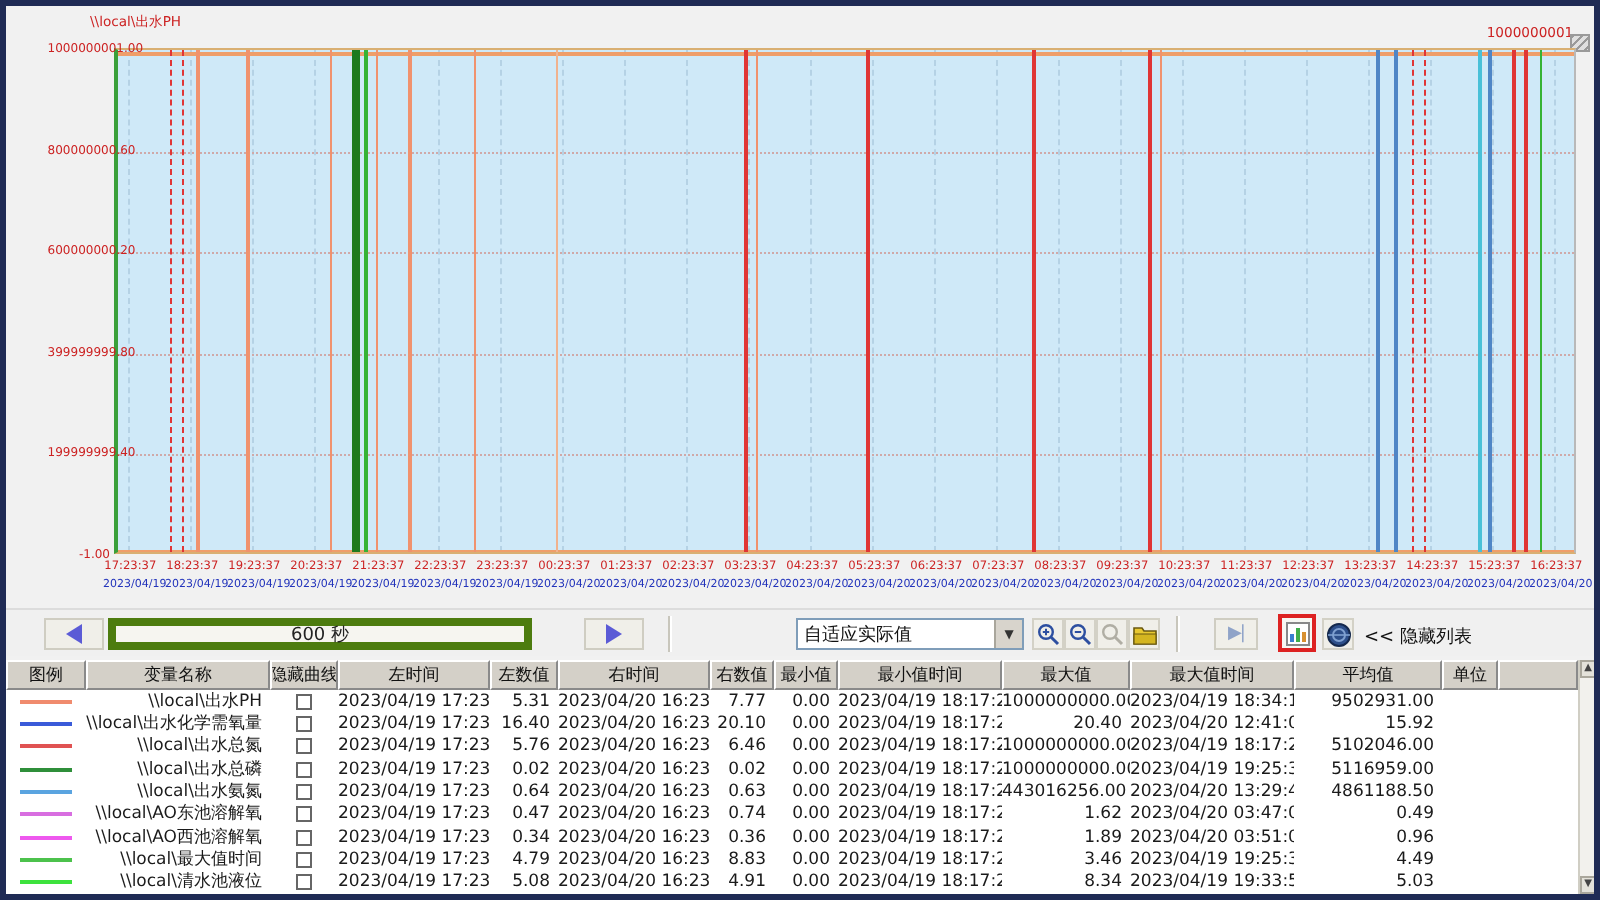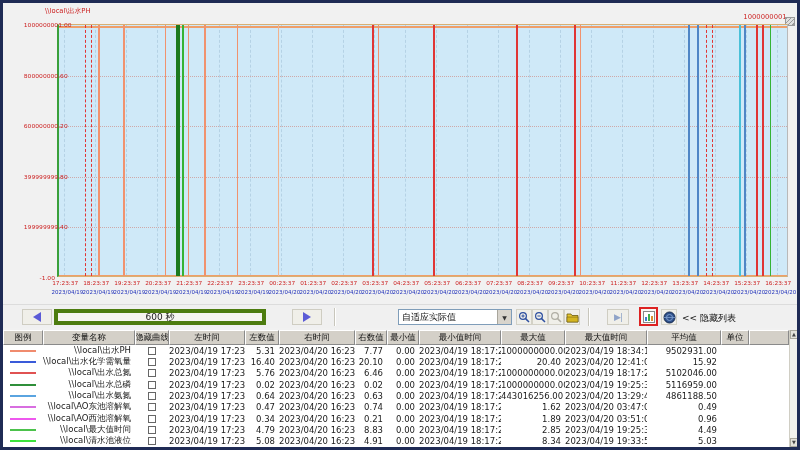--- a/index.html
+++ b/index.html
@@ -388,21 +388,21 @@
         <div class="tc c0">
           <div class="legend-line" style="background: rgb(238, 88, 238);"></div>
         </div>
         <div class="tc c1 num">\\local\AO西池溶解氧</div>
         <div class="tc c2">
           <div class="cbx"></div>
         </div>
         <div class="tc c3 num">2023/04/19 17:23:37</div>
         <div class="tc c4 num">0.34</div>
         <div class="tc c5 num">2023/04/20 16:23:37</div>
-        <div class="tc c6 num">0.21</div>
+        <div class="tc c6 num">0.36</div>
         <div class="tc c7 num">0.00</div>
         <div class="tc c8 num">2023/04/19 18:17:26</div>
         <div class="tc c9 num">1.89</div>
         <div class="tc c10 num">2023/04/20 03:51:00</div>
         <div class="tc c11 num">0.96</div>
         <div class="tc c12"></div>
         <div class="tc c13"></div>
       </div>
       <div class="trow">
         <div class="tc c0">
@@ -411,21 +411,21 @@
         <div class="tc c1 num">\\local\最大值时间</div>
         <div class="tc c2">
           <div class="cbx"></div>
         </div>
         <div class="tc c3 num">2023/04/19 17:23:37</div>
         <div class="tc c4 num">4.79</div>
         <div class="tc c5 num">2023/04/20 16:23:37</div>
         <div class="tc c6 num">8.83</div>
         <div class="tc c7 num">0.00</div>
         <div class="tc c8 num">2023/04/19 18:17:26</div>
-        <div class="tc c9 num">2.85</div>
+        <div class="tc c9 num">3.46</div>
         <div class="tc c10 num">2023/04/19 19:25:39</div>
         <div class="tc c11 num">4.49</div>
         <div class="tc c12"></div>
         <div class="tc c13"></div>
       </div>
       <div class="trow">
         <div class="tc c0">
           <div class="legend-line" style="background: rgb(61, 226, 61);"></div>
         </div>
         <div class="tc c1 num">\\local\清水池液位</div>

